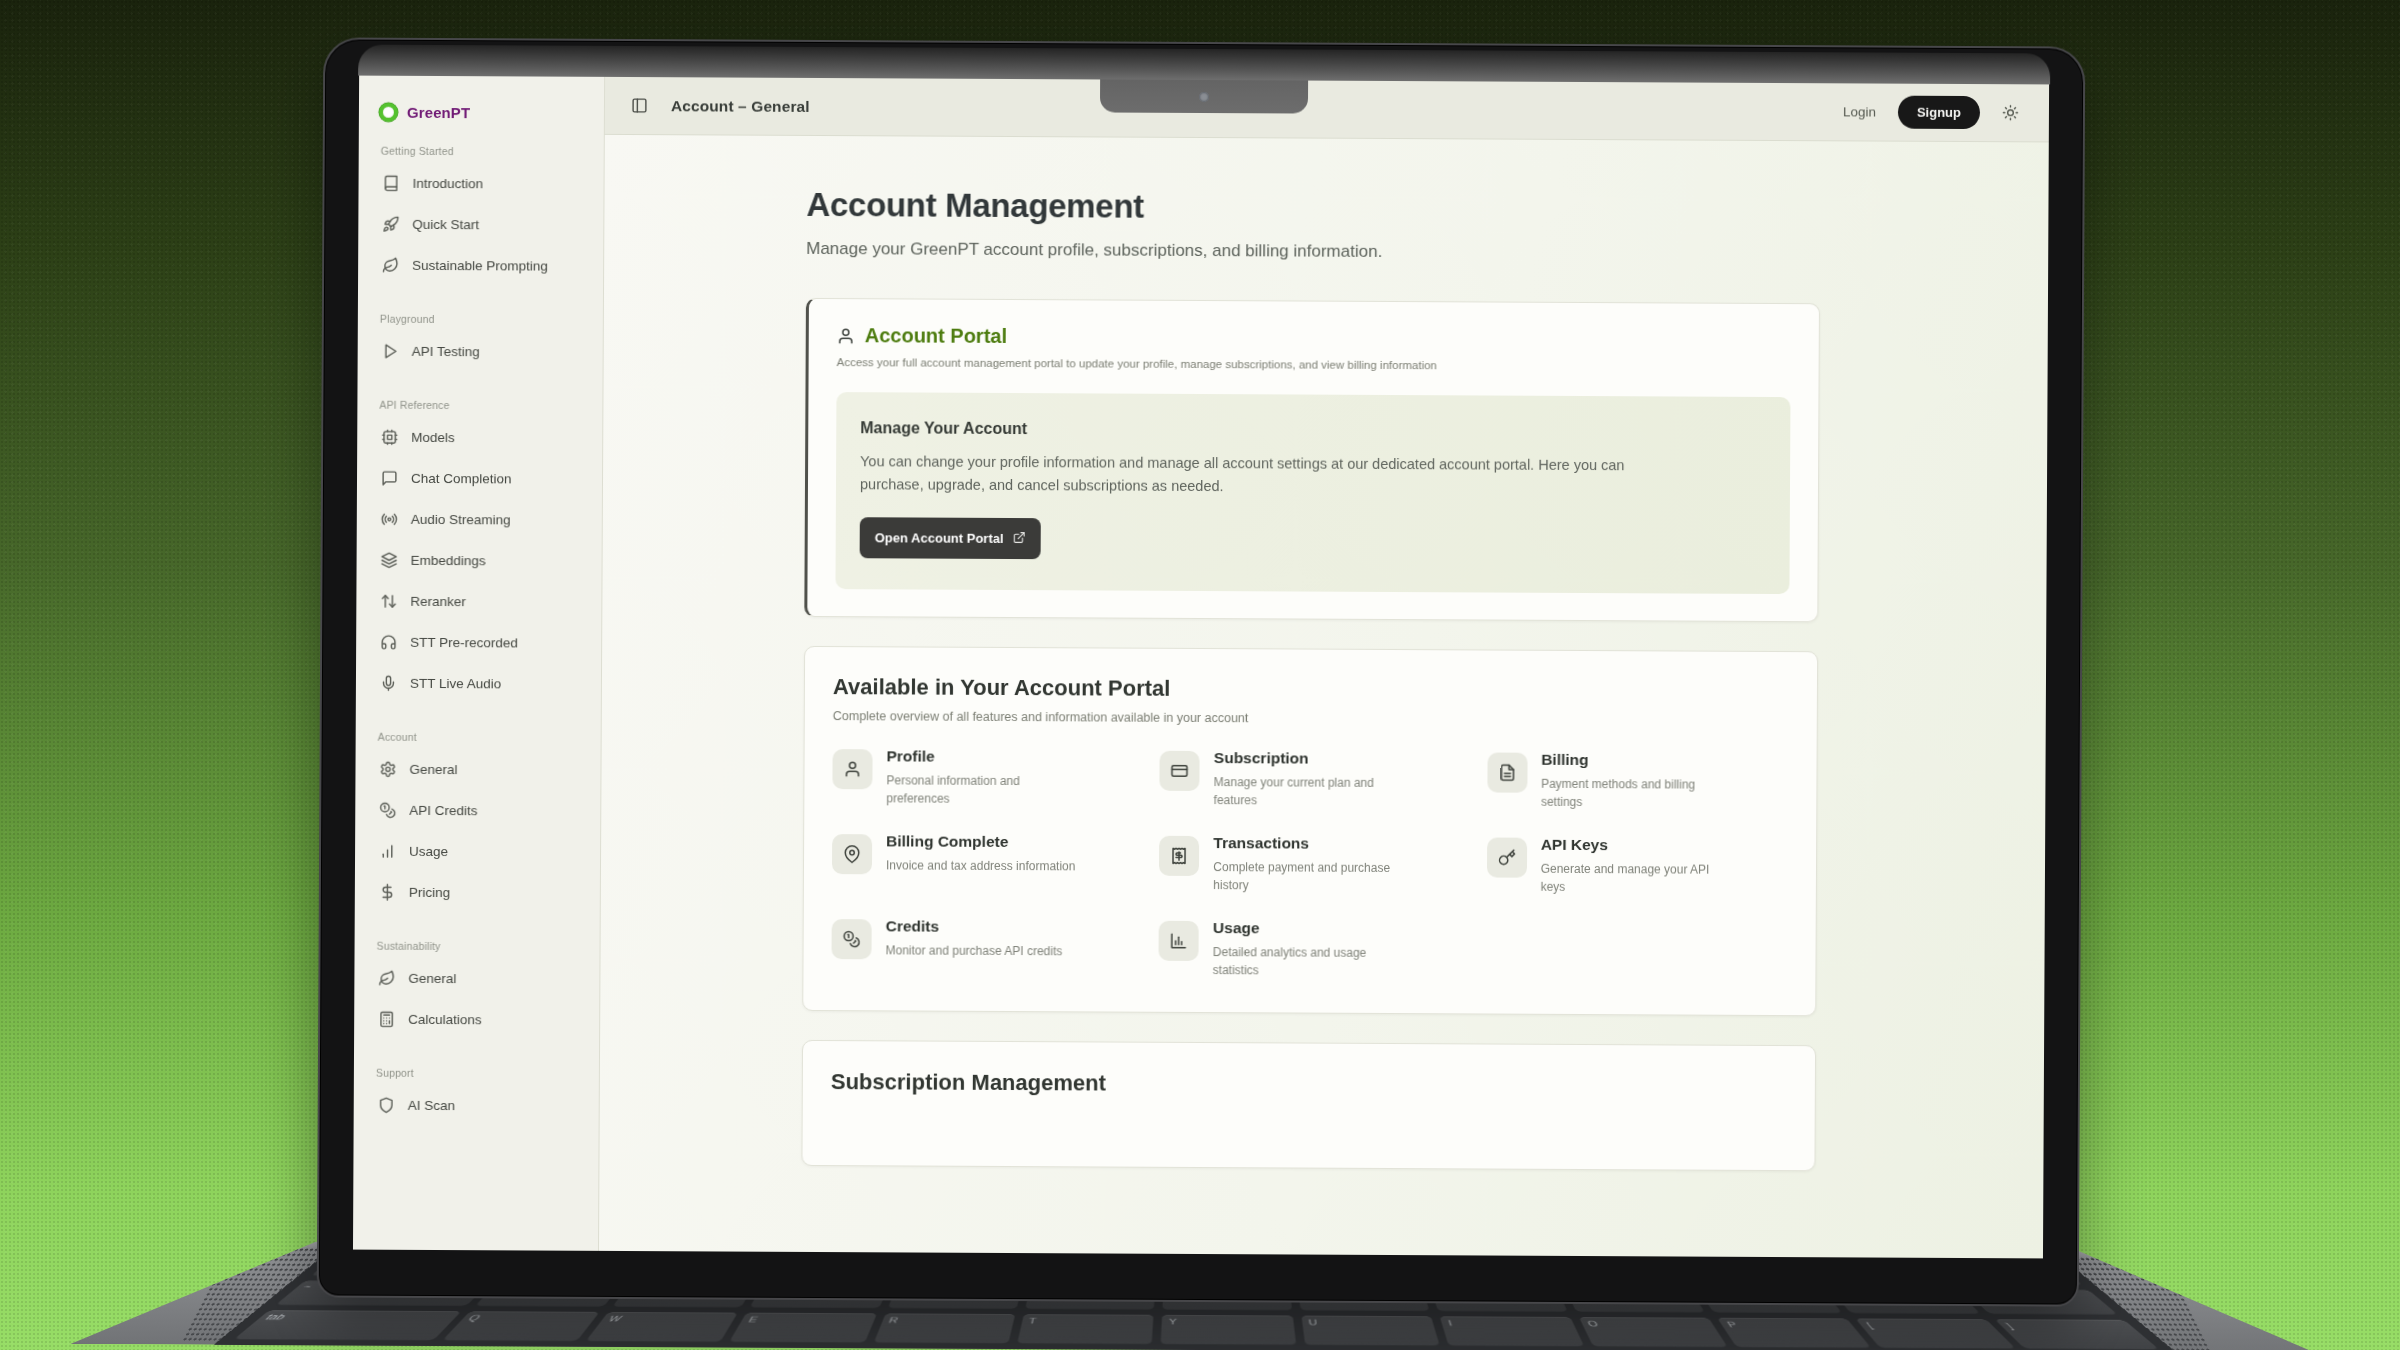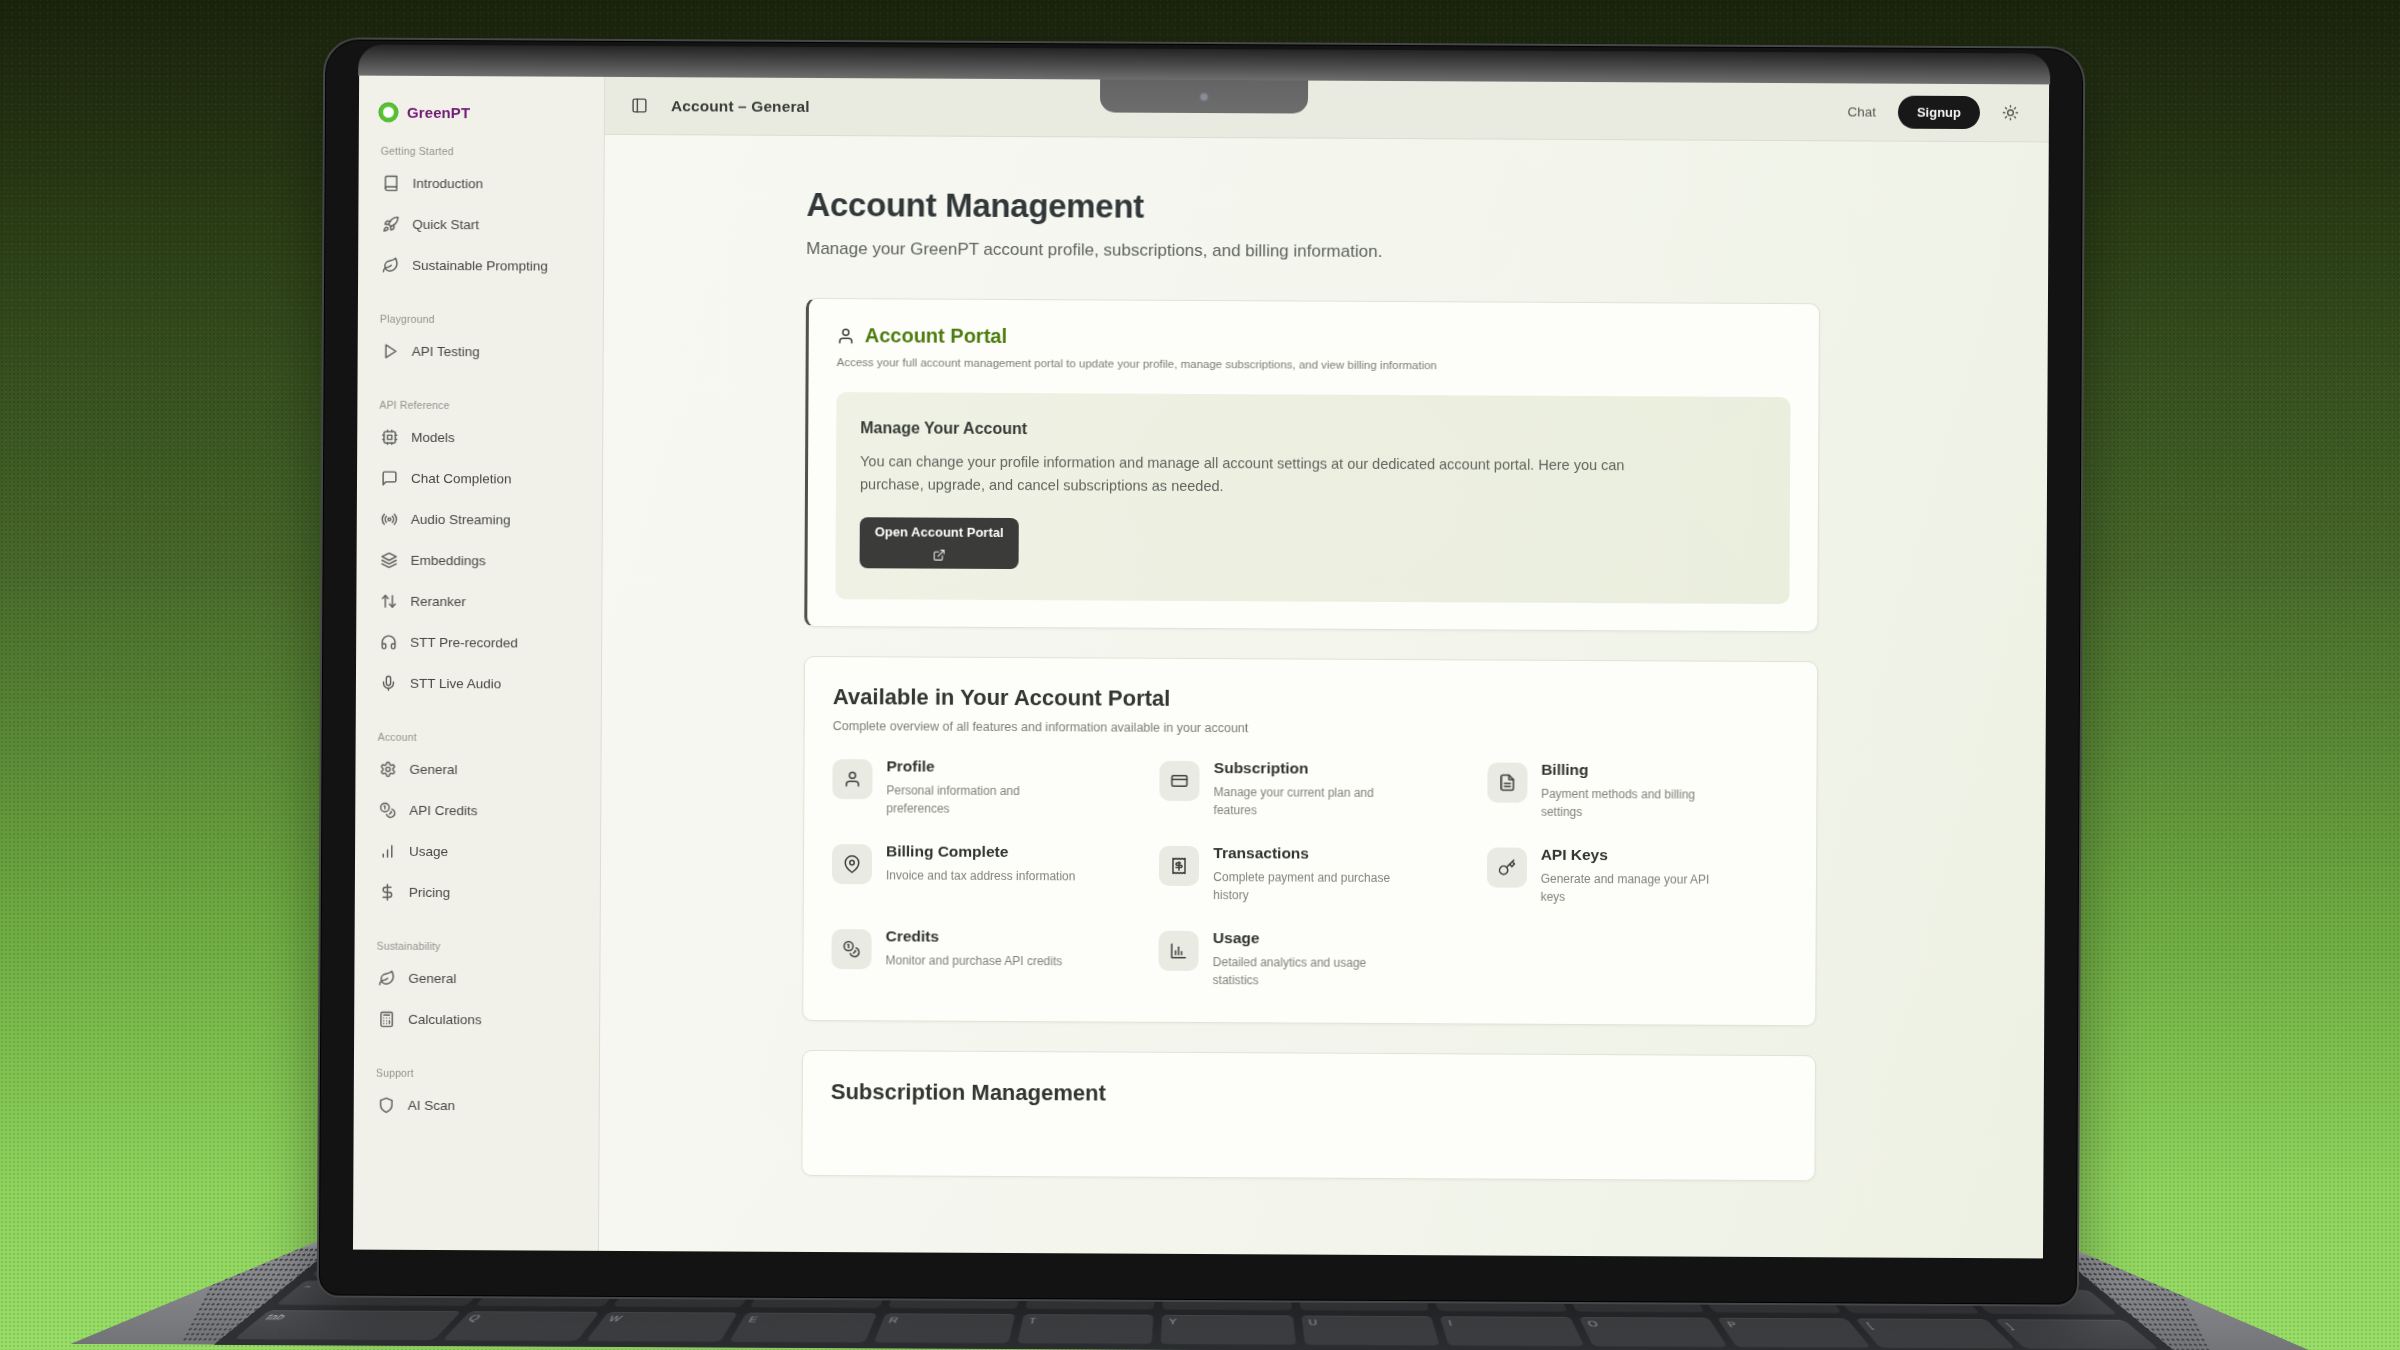--- a/index.html
+++ b/index.html
@@ -117,25 +117,24 @@
   .portal-title-row .ic { width:18px; height:18px; color:#3c413c; }
   .portal-title { font-size:20px; font-weight:700; color:#4d7c0f; }
   .portal-desc { margin-top:9px; font-size:11.5px; color:#7c7f74; }
   .inner-box {
     margin-top:24px; background:linear-gradient(100deg,#eff1e4 0%,#eaeedd 100%);
     border-radius:10px; padding:27px 24px 31px;
   }
   .inner-title { font-size:16px; font-weight:700; color:#363b36; }
   .inner-body { margin-top:13px; font-size:14.5px; line-height:1.6; color:#60655e; max-width:765px; }
   .portal-btn {
-    margin-top:21px; display:inline-flex; align-items:center; gap:9px;
+    margin-top:21px; display:inline-flex; align-items:flex-start; gap:9px;
     background:#3b3b39; color:#fff; border:none; border-radius:8px;
-    padding:7px 15px; font-size:13px; font-weight:700; cursor:pointer;
+    padding:13px 15px; font-size:13px; font-weight:700; cursor:pointer;
     font-family:inherit;
-    flex-direction:column;
   }
   .portal-btn .ic { width:13px; height:13px; color:#e8e8e6; }
 
   .features-card { margin-top:29px; padding:27px 28px 33px; }
   .features-title { font-size:22px; font-weight:700; color:#313631; }
   .features-sub { margin-top:9px; font-size:12.5px; color:#7c7f74; }
   .features-grid {
     margin-top:26px; display:grid; grid-template-columns:repeat(3,1fr);
     column-gap:26px; row-gap:27px;
   }
@@ -412,21 +411,21 @@
       <div class="main">
         <header class="topbar">
           <span class="ic panel">
               <svg viewBox="0 0 24 24" fill="none" stroke="currentColor" stroke-width="2" stroke-linecap="round" stroke-linejoin="round">
                 <rect x="3" y="3" width="18" height="18" rx="2"></rect>
                 <line x1="9" y1="3" x2="9" y2="21"></line>
               </svg>
             </span>
           <span class="topbar-title">Account – General</span>
           <div class="topbar-right">
-            <span class="login-link">Chat</span>
+            <span class="login-link">Login</span>
             <button class="signup-btn">Signup</button>
             <span class="ic theme-toggle">
                 <svg viewBox="0 0 24 24" fill="none" stroke="currentColor" stroke-width="2" stroke-linecap="round" stroke-linejoin="round">
                   <circle cx="12" cy="12" r="4"></circle>
                   <path d="M12 2v2m0 16v2M4.93 4.93l1.41 1.41m11.31 11.31 1.41 1.41M2 12h2m16 0h2M4.93 19.07l1.41-1.41M17.66 6.34l1.41-1.41"></path>
                 </svg>
               </span>
           </div>
         </header>
 

